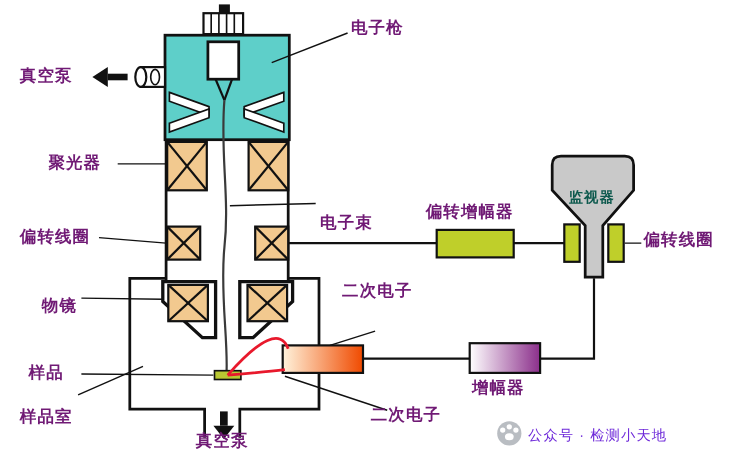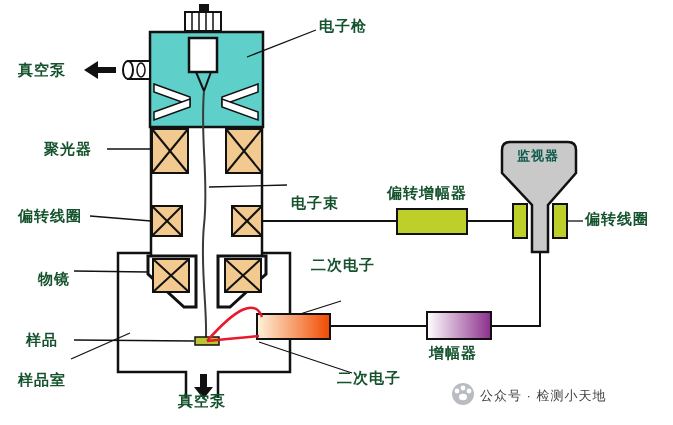--- a/index.html
+++ b/index.html
@@ -3,26 +3,26 @@
 <meta charset="utf-8">
 <style>
   html,body{margin:0;padding:0;background:#fff;}
   .stage{
     position:relative;width:673px;height:425px;background:#ffffff;overflow:hidden;
     font-family:"Liberation Sans",sans-serif;
   }
   .art{position:absolute;left:0;top:0;}
   .lbl{
     position:absolute;font-weight:700;font-size:15px;line-height:1.25;
-    color:#14532d;white-space:nowrap;letter-spacing:1px;
+    color:#701a75;white-space:nowrap;letter-spacing:1px;
   }
-  .lbl-monitor{font-size:13px;color:#0E5A4E;letter-spacing:1px;}
+  .lbl-monitor{font-size:13px;color:#0E5A4E;letter-spacing:1px;margin-top:24px;}
   .lbl-stack div{white-space:nowrap;}
   .wm-text{
-    position:absolute;font-weight:400;font-size:13px;color:#404040;
+    position:absolute;font-weight:400;font-size:13px;color:#6d28d9;
     white-space:nowrap;letter-spacing:1px;
   }
 </style>
 </head>
 <body>
 
 <div class="stage">
 
   <svg class="art" width="673" height="425" viewBox="0 0 673 425">
     <defs>

